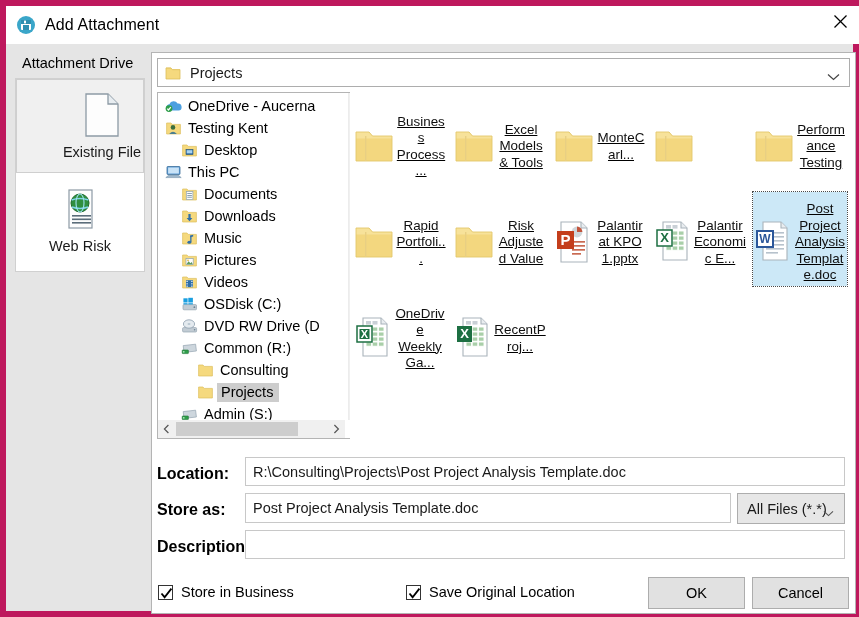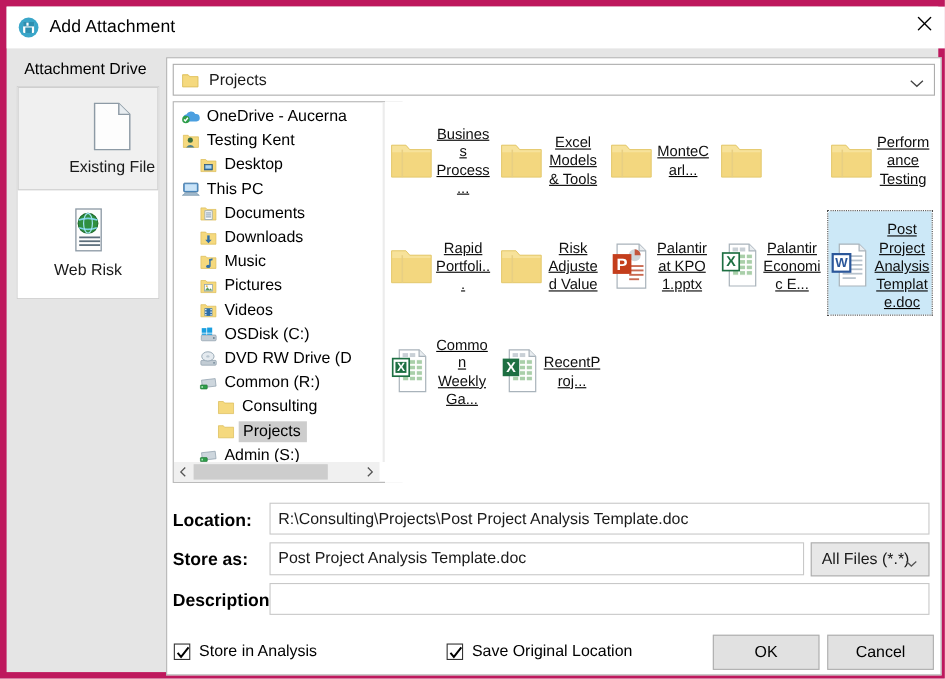--- a/index.html
+++ b/index.html
@@ -700,21 +700,21 @@
                   <rect x="25.4" y="21" width="5.6" height="4.2"></rect>
                 <rect x="13" y="26" width="5.6" height="4.2"></rect>
                   <rect x="19.2" y="26" width="5.6" height="4.2"></rect>
                   <rect x="25.4" y="26" width="5.6" height="4.2"></rect>
               </g>
               <rect x="4" y="10" width="15" height="16" fill="#ffffff" stroke="#1d6f42" stroke-width="1.5"></rect>
               <rect x="6.5" y="13" width="10" height="10" fill="#1d6f42"></rect>
               <text x="11.5" y="21.5" font-family="'Liberation Sans',sans-serif" font-size="11" font-weight="bold" fill="#ffffff" text-anchor="middle">X</text>
             </svg>
           </span>
-          <span class="flbl">Common Weekly Ga...</span>
+          <span class="flbl">OneDrive Weekly Ga...</span>
         </div>
 
         <div class="fileitem">
           <span class="fico">
             <svg width="40" height="44" viewBox="0 0 40 44">
               <path d="M10 2 H28 L34 8 V40 H10 Z" fill="#ffffff" stroke="#a9b3bb" stroke-width="1.1"></path>
               <path d="M28 2 L28 8 L34 8" fill="#e9edf0" stroke="#a9b3bb" stroke-width="1.1"></path>
               <g fill="#c9d0d6">
                 <rect x="13" y="5" width="5" height="3.6"></rect>
                 <rect x="19.5" y="5" width="5" height="3.6"></rect>
@@ -765,21 +765,21 @@
       <span class="flabel">Description:</span>
     </div>
     <input class="finput" style="position: absolute; left: 93px; top: 477px; width: 600px; height: 29px;" placeholder="">
 
     <div class="cbwrap" style="left:6px; top:531px;">
       <span class="cbbox">
         <svg width="13" height="13" viewBox="0 0 13 13">
           <polyline points="1.5,6.5 4.6,10.2 11.4,1.6" fill="none" stroke="#000" stroke-width="1.8"></polyline>
         </svg>
       </span>
-      <span class="cblbl">Store in Analysis</span>
+      <span class="cblbl">Store in Business</span>
     </div>
 
     <div class="cbwrap" style="left:254px; top:531px;">
       <span class="cbbox">
         <svg width="13" height="13" viewBox="0 0 13 13">
           <polyline points="1.5,6.5 4.6,10.2 11.4,1.6" fill="none" stroke="#000" stroke-width="1.8"></polyline>
         </svg>
       </span>
       <span class="cblbl">Save Original Location</span>
     </div>

